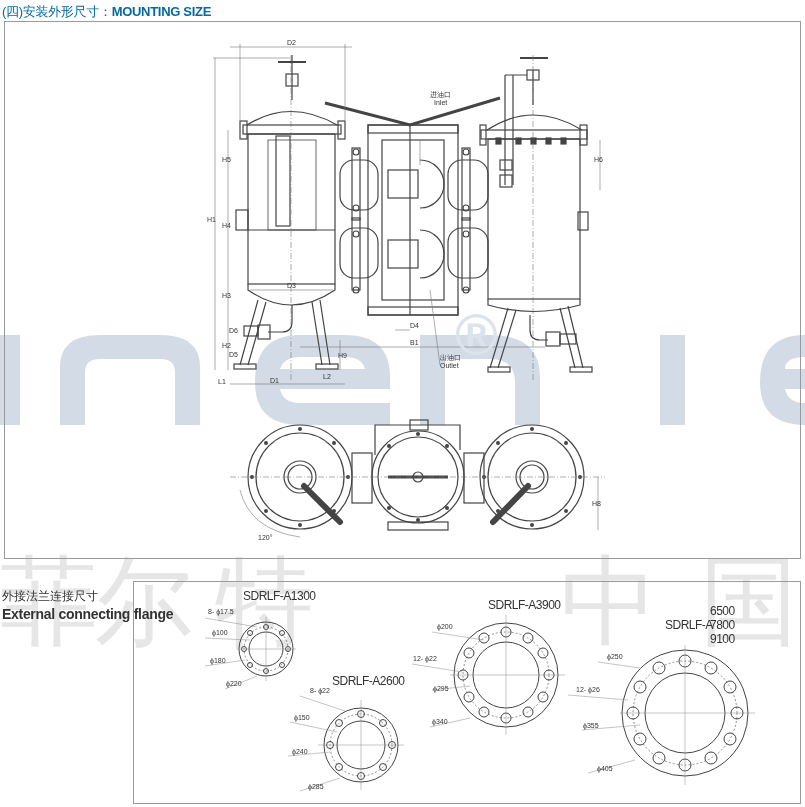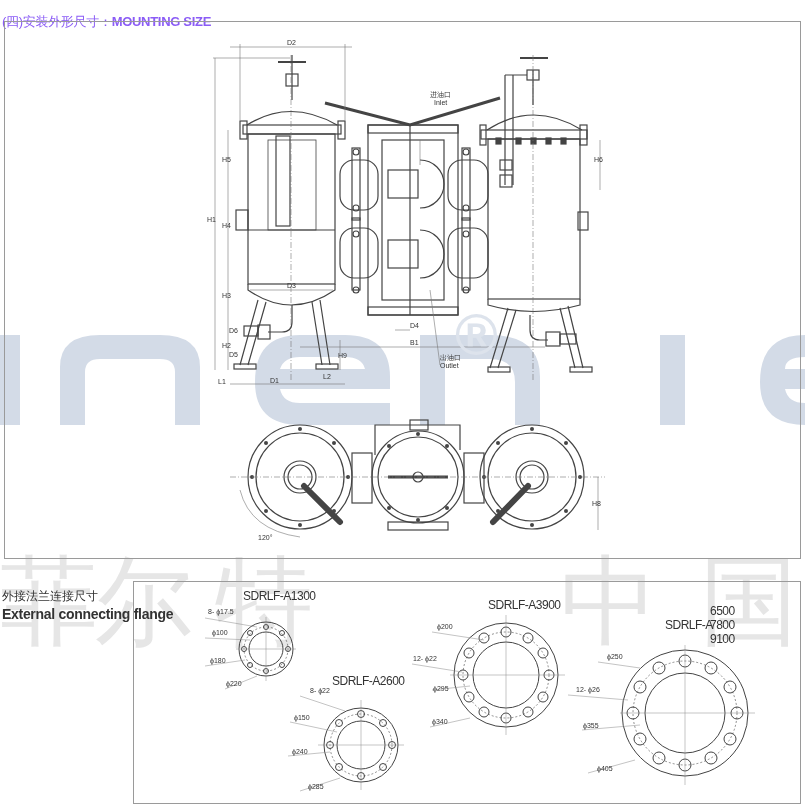--- a/index.html
+++ b/index.html
@@ -1,19 +1,19 @@
 <!DOCTYPE html>
 <html><head>
 <meta charset="utf-8">
 <style>
   html, body { margin:0; padding:0; background:#ffffff; }
   body { width:805px; height:807px; position:relative; overflow:hidden;
          font-family:"Liberation Sans", "DejaVu Sans", sans-serif; color:#333; }
   .abs { position:absolute; }
-  .title { left:2px; top:13px; font-size:13px; color:#8b5cf6; letter-spacing:-0.3px;text-align:right; }
+  .title { left:2px; top:3px; font-size:13px; color:#0369a1; letter-spacing:-0.3px;text-align:right; }
   .title b { font-weight:bold; }
   .frame-top { left:4px; top:21px; width:797px; height:538px; border:1px solid #9a9a9a; box-sizing:border-box; }
   .frame-bot { left:133px; top:581px; width:668px; height:223px; border:1px solid #9a9a9a; box-sizing:border-box; }
   .sub-cn { left:2px; top:588px; font-size:12px; color:#333;text-align:right; }
   .sub-en { left:2px; top:606px; font-size:14px; color:#333; font-weight:bold; letter-spacing:-0.3px; }
   .wm { position:absolute; color:#d0d7e3; font-weight:bold; pointer-events:none; }
   .wm-band { left:0; top:327px; width:805px; height:100px; }
   .wm-cn { top:552px; font-size:98px; color:#e6e6e6; font-weight:normal; line-height:1; }
   svg text { font-family:"Liberation Sans", "DejaVu Sans", sans-serif; }
   .model { font-size:12px; fill:#333; letter-spacing:-0.5px; }

